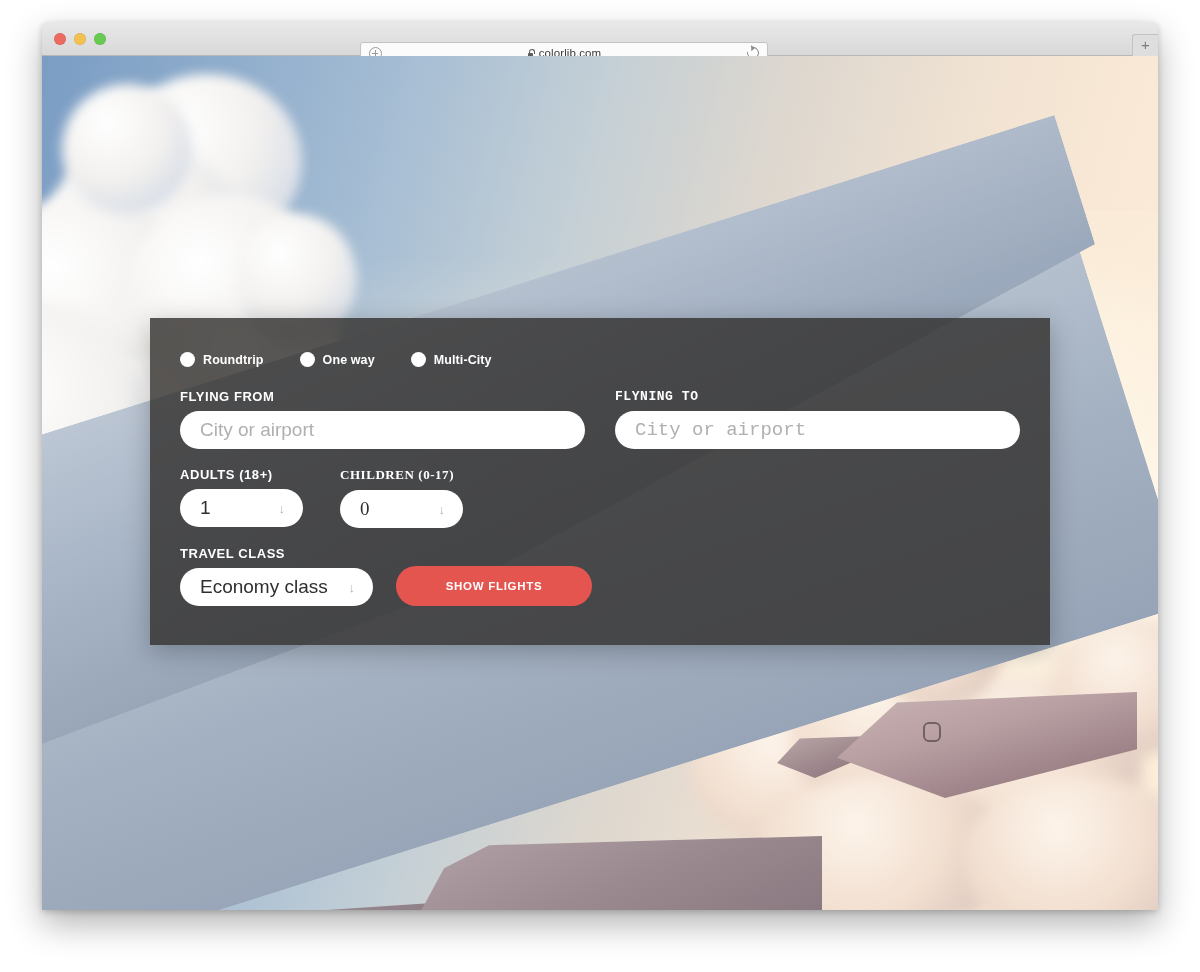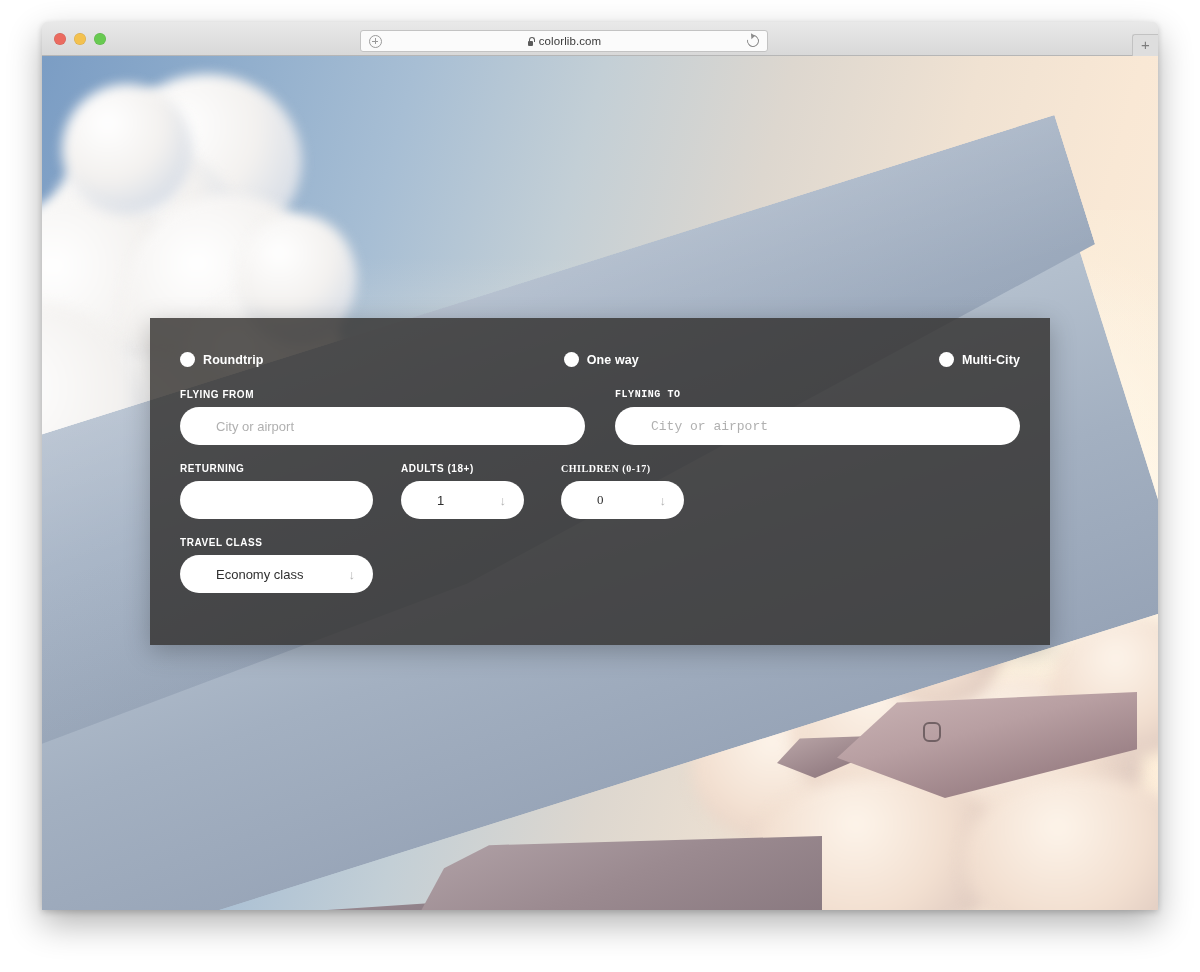--- a/index.html
+++ b/index.html
@@ -40,21 +40,21 @@
     gap: 8px;
   }
   .dot { width: 12px; height: 12px; border-radius: 50%; }
   .dot.red    { background: #eb6b60; box-shadow: inset 0 0 0 .5px rgba(0,0,0,.12); }
   .dot.yellow { background: #f3c14f; box-shadow: inset 0 0 0 .5px rgba(0,0,0,.12); }
   .dot.green  { background: #68ca51; box-shadow: inset 0 0 0 .5px rgba(0,0,0,.12); }
 
   .url-bar {
     position: absolute;
     left: 318px;
-    top: 8px;
+    top: 20px;
     width: 408px;
     height: 22px;
     background: #fbfbfb;
     border: 1px solid #c3c3c3;
     border-radius: 3px;
     display: flex;
     align-items: center;
     justify-content: center;
   }
   .url-text {
@@ -292,23 +292,22 @@
     width: 900px;
     height: 327px;
     background: rgba(48,45,43,0.80);
     padding: 34px 30px 0 30px;
     box-shadow: 0 6px 24px rgba(0,0,0,.25);
   }
 
   .trip-types {
     display: flex;
     align-items: center;
-    gap: 21px;
+    gap: 36px;
     margin-bottom: 22px;
-    justify-content: space-between;
   }
   .trip-type {
     display: flex;
     align-items: center;
     gap: 8px;
     cursor: pointer;
   }
   .radio-circle {
     width: 15px; height: 15px;
     border-radius: 50%;
@@ -318,42 +317,41 @@
   .trip-label {
     color: #ffffff;
     font-size: 12.5px;
     font-weight: bold;
     letter-spacing: .1px;
     white-space: nowrap;
   }
 
   .field-label {
     color: #ffffff;
-    font-size: 10px;
+    font-size: 13px;
     font-weight: bold;
     letter-spacing: .55px;
     margin-bottom: 7px;
     text-transform: uppercase;
   }
 
   .row { display: flex; margin-bottom: 18px; }
 
   .pill {
     background: #ffffff;
     border-radius: 22px;
     height: 38px;
     display: flex;
     align-items: center;
     padding: 0 20px;
     position: relative;
   }
   .pill-text {
-    font-size: 13px;
+    font-size: 19px;
     color: #2f2f2f;
-    margin-left: 16px;
   }
   .pill-text.placeholder { color: #b0b0b0; }
 
   .caret {
     position: absolute;
     right: 18px;
     top: 50%;
     transform: translateY(-50%);
     color: #b3b3b3;
     font-size: 13px;
@@ -492,26 +490,20 @@
           <div class="field-label">FLYNING TO</div>
           <div class="pill">
             <span class="pill-text placeholder">City or airport</span>
           </div>
         </div>
       </div>
 
       <div class="row">
 
 
-        <div class="col w-date">
-          <div class="field-label">RETURNING</div>
-          <div class="pill">
-            <span class="pill-text"></span>
-          </div>
-        </div>
 
         <div class="col w-num">
           <div class="field-label">ADULTS (18+)</div>
           <div class="pill">
             <span class="pill-text">1</span>
             <span class="caret">↓</span>
           </div>
         </div>
 
         <div class="col w-num2">
@@ -526,18 +518,21 @@
       <div class="row">
 
         <div class="col w-class">
           <div class="field-label">TRAVEL CLASS</div>
           <div class="pill">
             <span class="pill-text">Economy class</span>
             <span class="caret">↓</span>
           </div>
         </div>
 
+        <div class="btn-align">
+          <button class="show-flights">SHOW FLIGHTS</button>
+        </div>
       </div>
 
     </div>
 
   </div>
 </div>
 
 </body></html>

